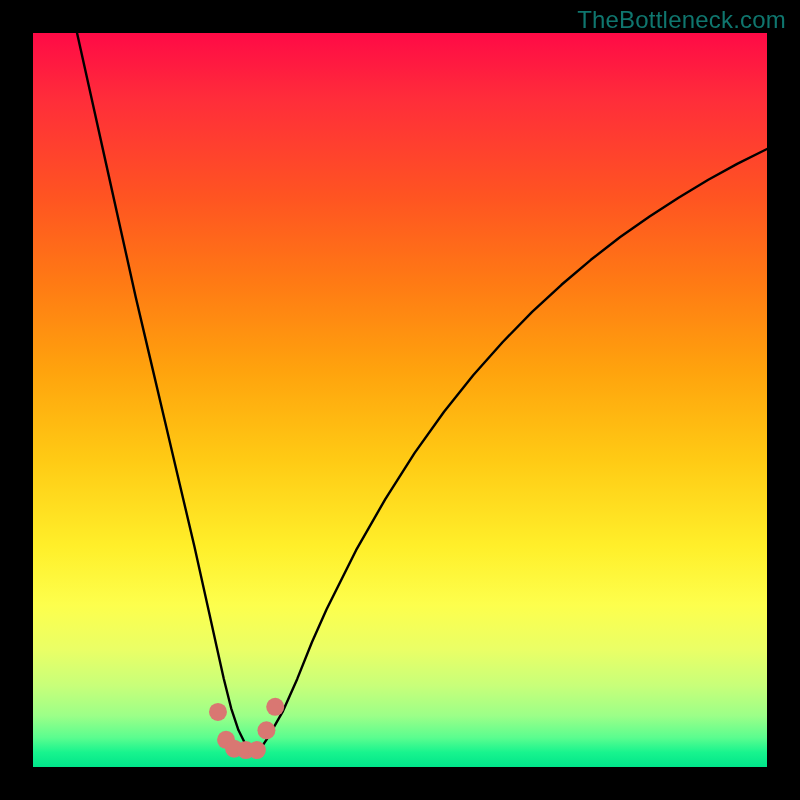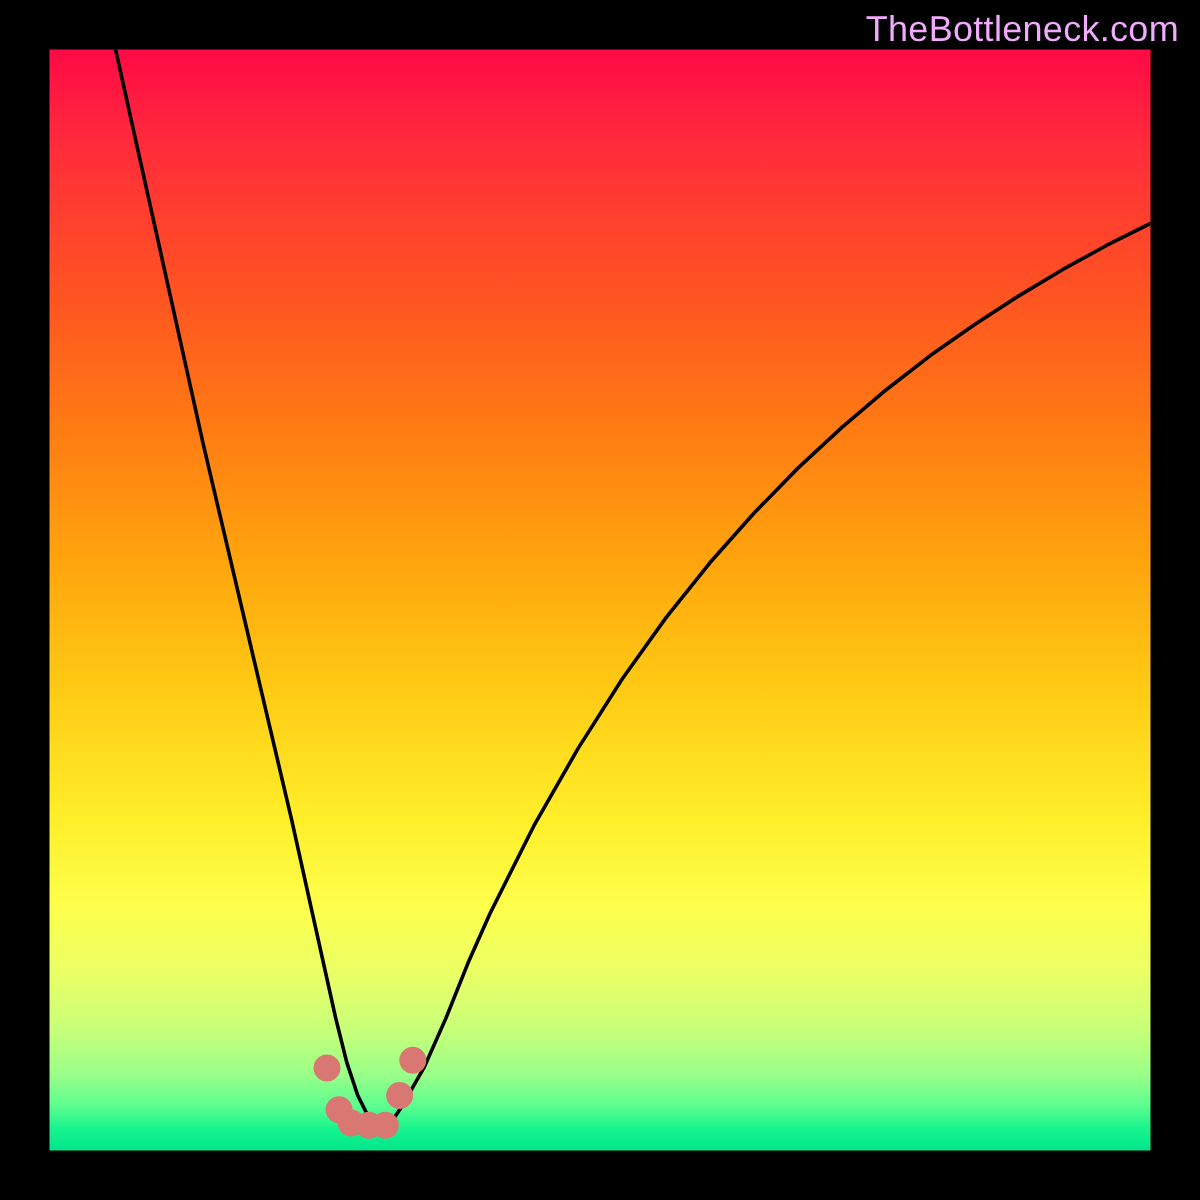--- a/index.html
+++ b/index.html
@@ -41,21 +41,21 @@
       #18f48e 98%,
       #00e58a 100%
     );
   }
   .watermark {
     position: absolute;
     top: 6px;
     right: 14px;
     font-size: 24px;
     font-weight: 500;
-    color: #f0abfc;
+    color: #0f766e;
     letter-spacing: 0.2px;
   }
   svg.curve {
     position: absolute;
     left: 0;
     top: 0;
     width: 734px;
     height: 734px;
   }
   .dots circle {

